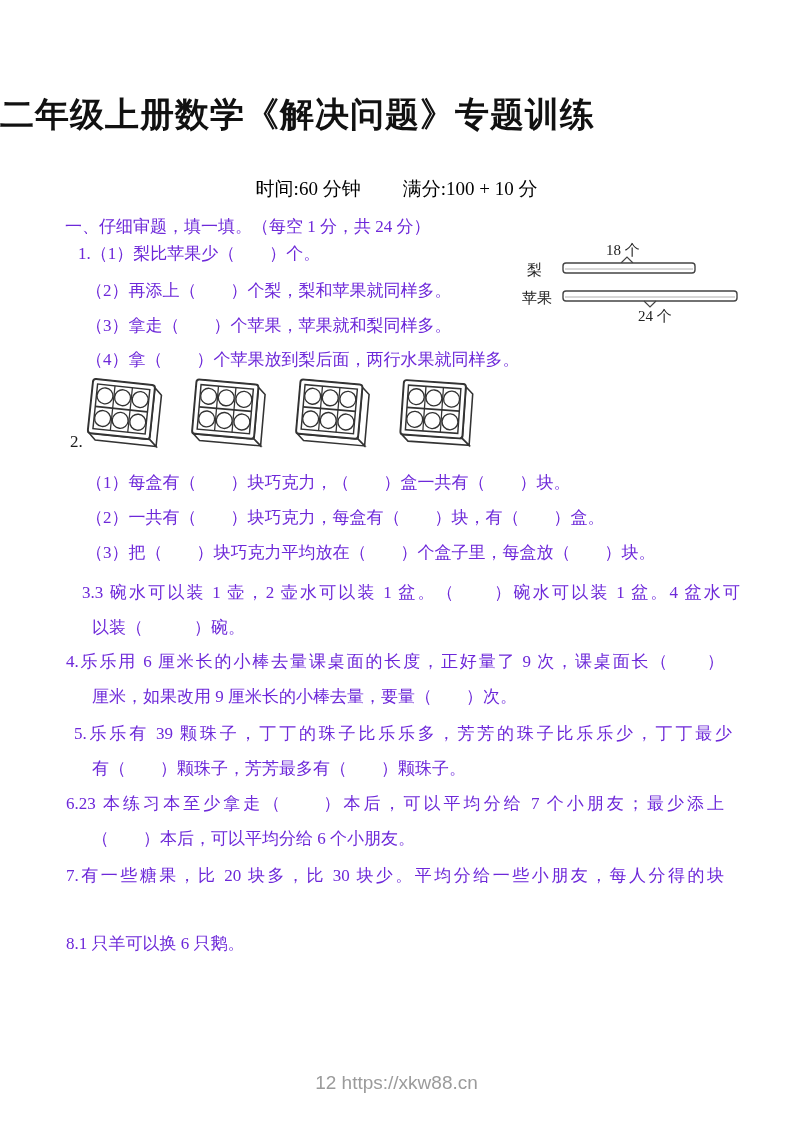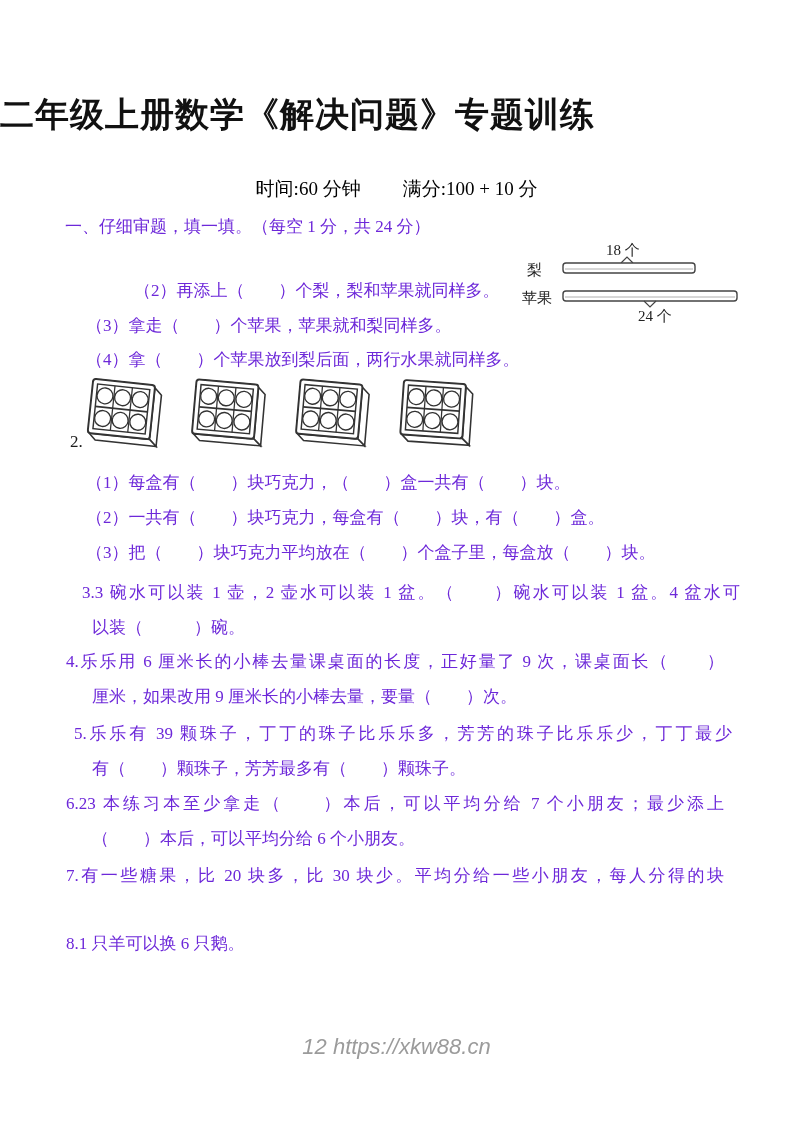--- a/index.html
+++ b/index.html
@@ -37,41 +37,41 @@
   .r2 { transform:rotate(5deg); }
   .r3 { transform:rotate(5deg); }
   .r4 { transform:rotate(4deg); }
   .qnum2 { position:absolute; top:432px; left:70px; font-size:17px; }
   .diagram { position:absolute; top:236px; left:518px; }
   .diagram text {
     font-family:"Liberation Serif","DejaVu Serif",serif;
     fill:#222;
   }
   .footer {
-    position:absolute; top:1034px; left:0; width:100%;
-    text-align:center; font-size:22px; color:#9b9b9b;
+    position:absolute; top:1072px; left:0; width:100%;
+    text-align:center; font-size:19px; color:#9b9b9b;
     font-family:"Liberation Sans","DejaVu Sans",sans-serif;
-    font-style:italic;
   }
 </style>
 </head>
 <body>
 
 <div class="page">
 
   <div class="title">二年级上册数学《解决问题》专题训练</div>
 
   <div class="meta">
     <span>时间:60 分钟</span>
     <span>满分:100 + 10 分</span>
   </div>
 
   <div class="ln heading" style="top:215px;left:65px;">一、仔细审题，填一填。（每空 1 分，共 24 分）</div>
 
-  <div class="ln" style="top:279px;left:86px;margin-left:48px;">（2）再添上（　　）个梨，梨和苹果就同样多。</div>
+  <div class="ln" style="top:242px;left:78px;">1.（1）梨比苹果少（　　）个。</div>
+  <div class="ln" style="top:279px;left:86px;">（2）再添上（　　）个梨，梨和苹果就同样多。</div>
   <div class="ln" style="top:314px;left:86px;">（3）拿走（　　）个苹果，苹果就和梨同样多。</div>
   <div class="ln" style="top:348px;left:86px;">（4）拿（　　）个苹果放到梨后面，两行水果就同样多。</div>
 
   <svg class="diagram" width="228" height="92" viewBox="0 0 228 92">
     <text x="88" y="19" font-size="15">18 个</text>
     <g>
       <path d="M103,27 L109,21 L115,27" fill="none" stroke="#444" stroke-width="1.2"></path>
     </g>
     <text x="9" y="39" font-size="15">梨</text>
     <g>

